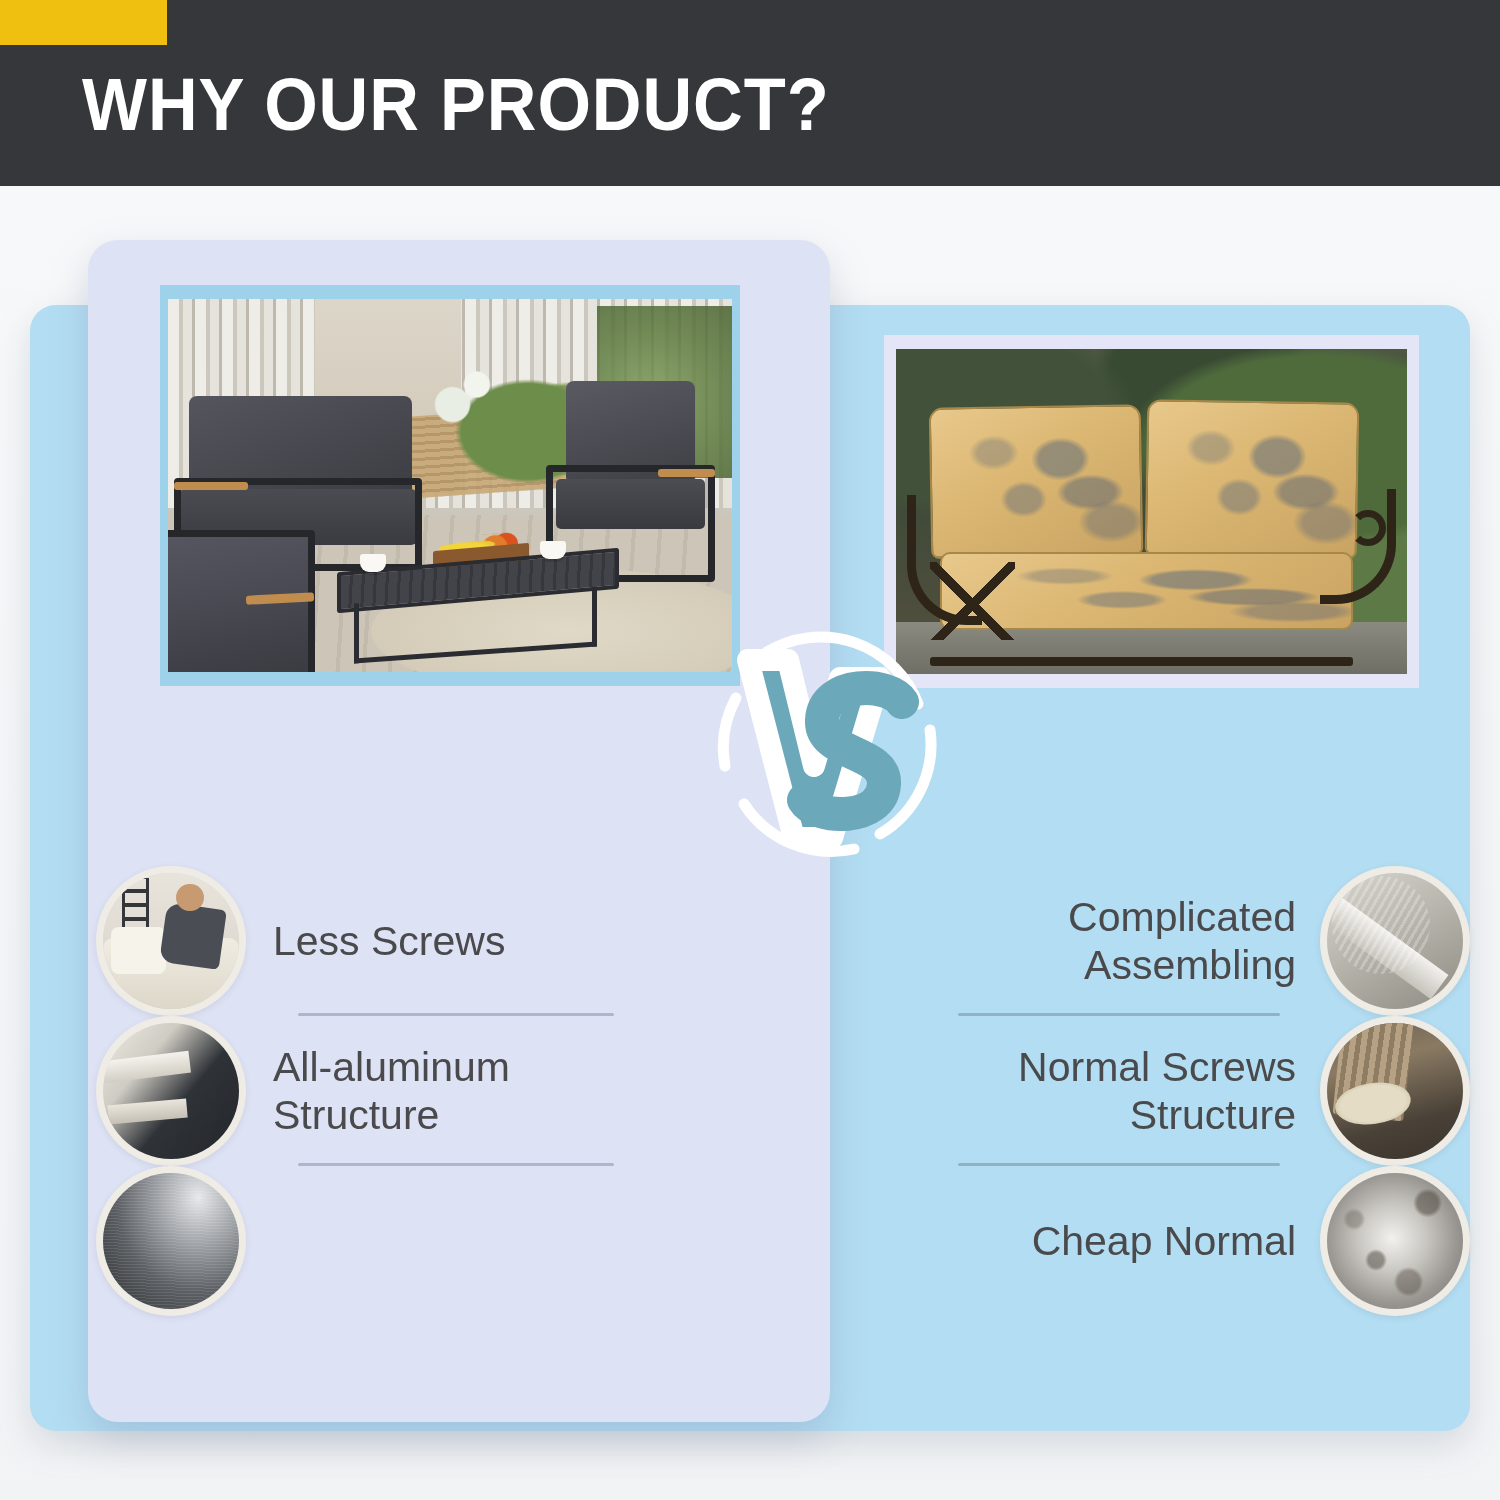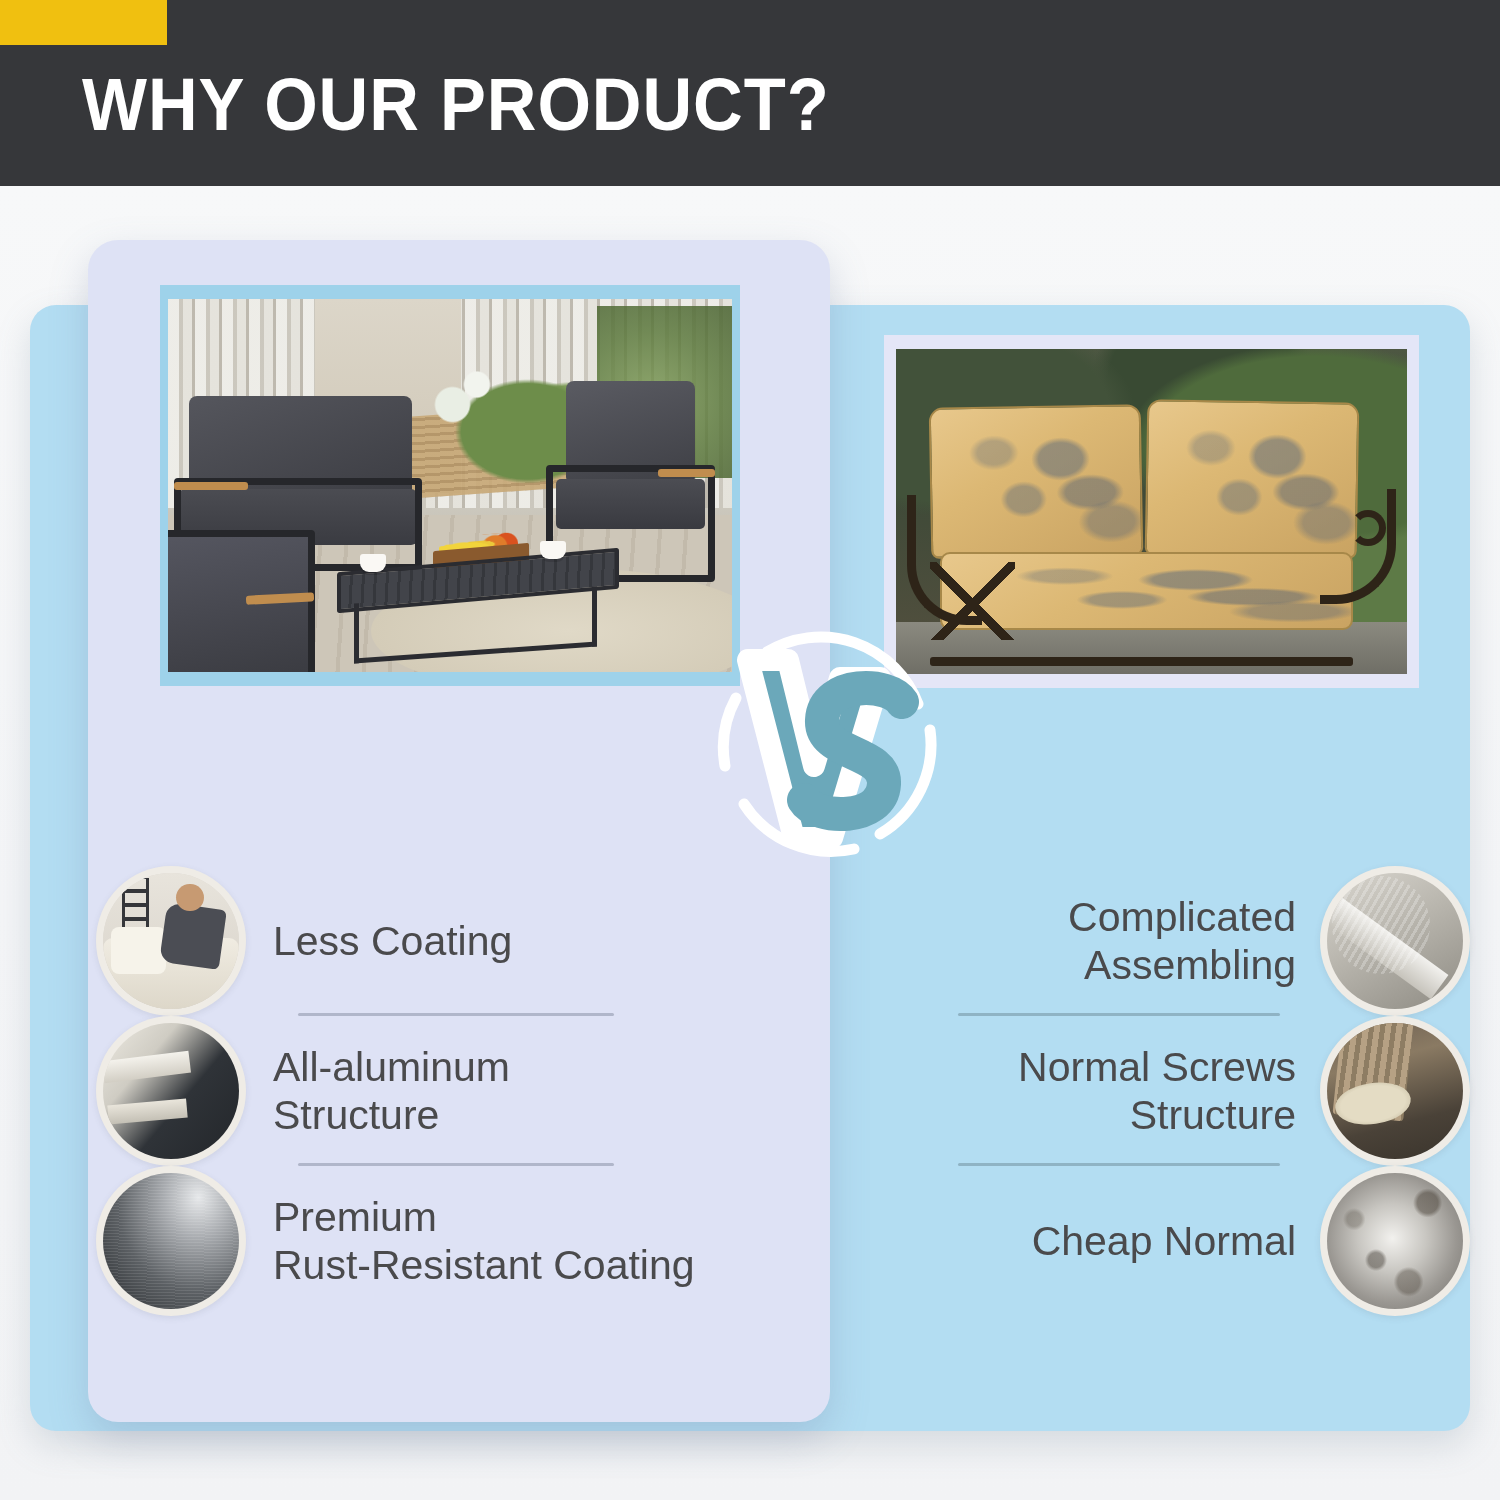--- a/index.html
+++ b/index.html
@@ -510,43 +510,41 @@
               <div class="t-worker">
             <div class="w-wall"></div>
                 <div class="w-ladder"></div>
             <div class="w-sofa"></div>
                 <div class="w-cush"></div>
             <div class="w-body"></div>
                 <div class="w-head"></div>
           </div>
             </div>
         </div>
-        <div class="flabel flabel-l">Less Coating</div>
+        <div class="flabel flabel-l">Less Screws</div>
         <div class="divider divider-l" style="bottom:0;"></div>
       </div>
 
       <div class="frow">
         <div class="thumb">
           <div class="thumb-inner">
               <div class="t-alum"></div>
             </div>
         </div>
         <div class="flabel flabel-l">All-aluminum
 Structure</div>
         <div class="divider divider-l" style="bottom:0;"></div>
       </div>
 
       <div class="frow">
         <div class="thumb">
           <div class="thumb-inner">
               <div class="t-premium"></div>
             </div>
         </div>
-        <div class="flabel flabel-l">Premium
-Rust-Resistant Coating</div>
       </div>
 
     </div>
 
     <div class="col col-right">
 
       <div class="frow frow-right">
         <div class="flabel flabel-r">Complicated
 Assembling</div>
         <div class="thumb">

